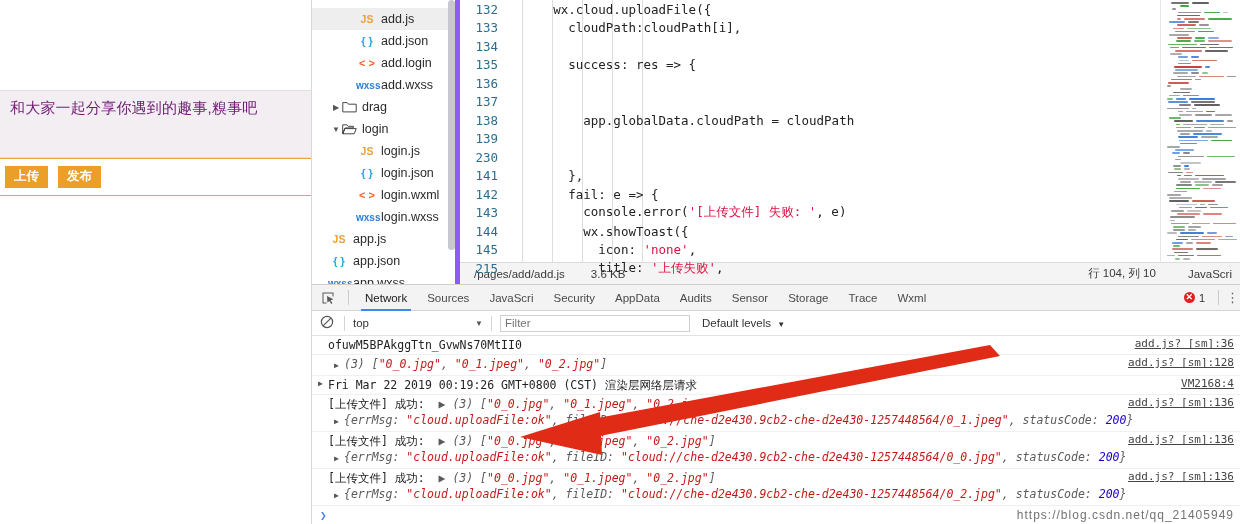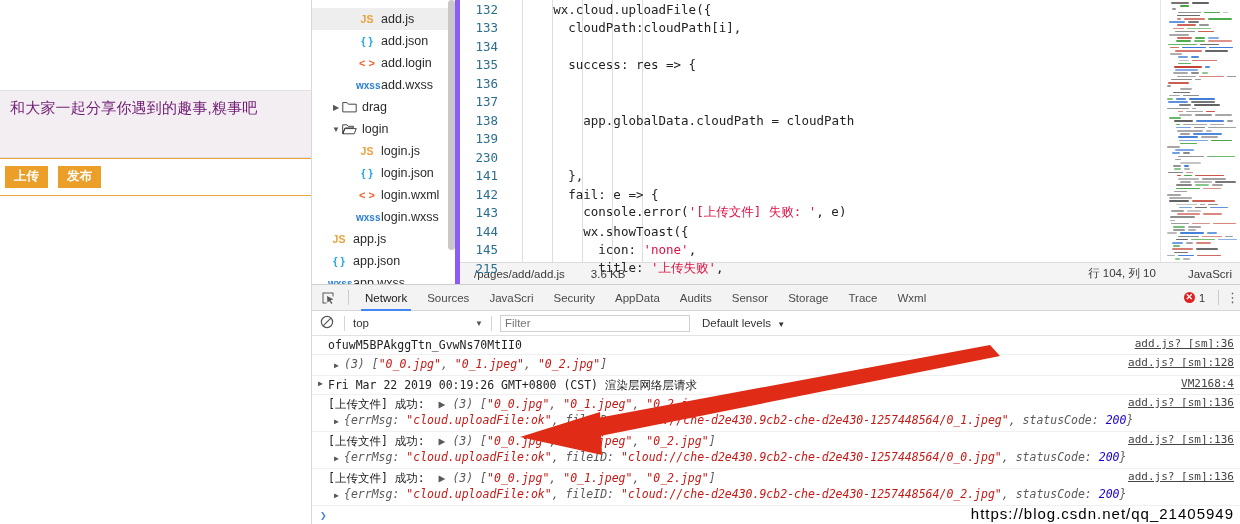--- a/index.html
+++ b/index.html
@@ -225,21 +225,21 @@
   .s-gray { color: #5a5a5a; }
   .s-dark { color: #222; }
   .c-prompt { display:flex; align-items:center; padding-left: 8px; height: 18px; }
   .c-prompt .chev { color: #4a7fe0; font-size: 11px; }
 
   
   .arrow-svg { position: absolute; left: 0; top: 0; pointer-events: none; z-index: 50; }
 
   .watermark {
     position: absolute; right: 6px; bottom: 2px;
-    font-size: 15px; color: #000000; letter-spacing: 1px;
+    font-size: 12px; color: #737373; letter-spacing: 1px;
     font-family: "Liberation Sans", sans-serif; z-index: 40; pointer-events: none;
     white-space: nowrap;
   }
 </style>
 </head>
 <body>
 
 <div class="app">
 
   <div class="simulator">

